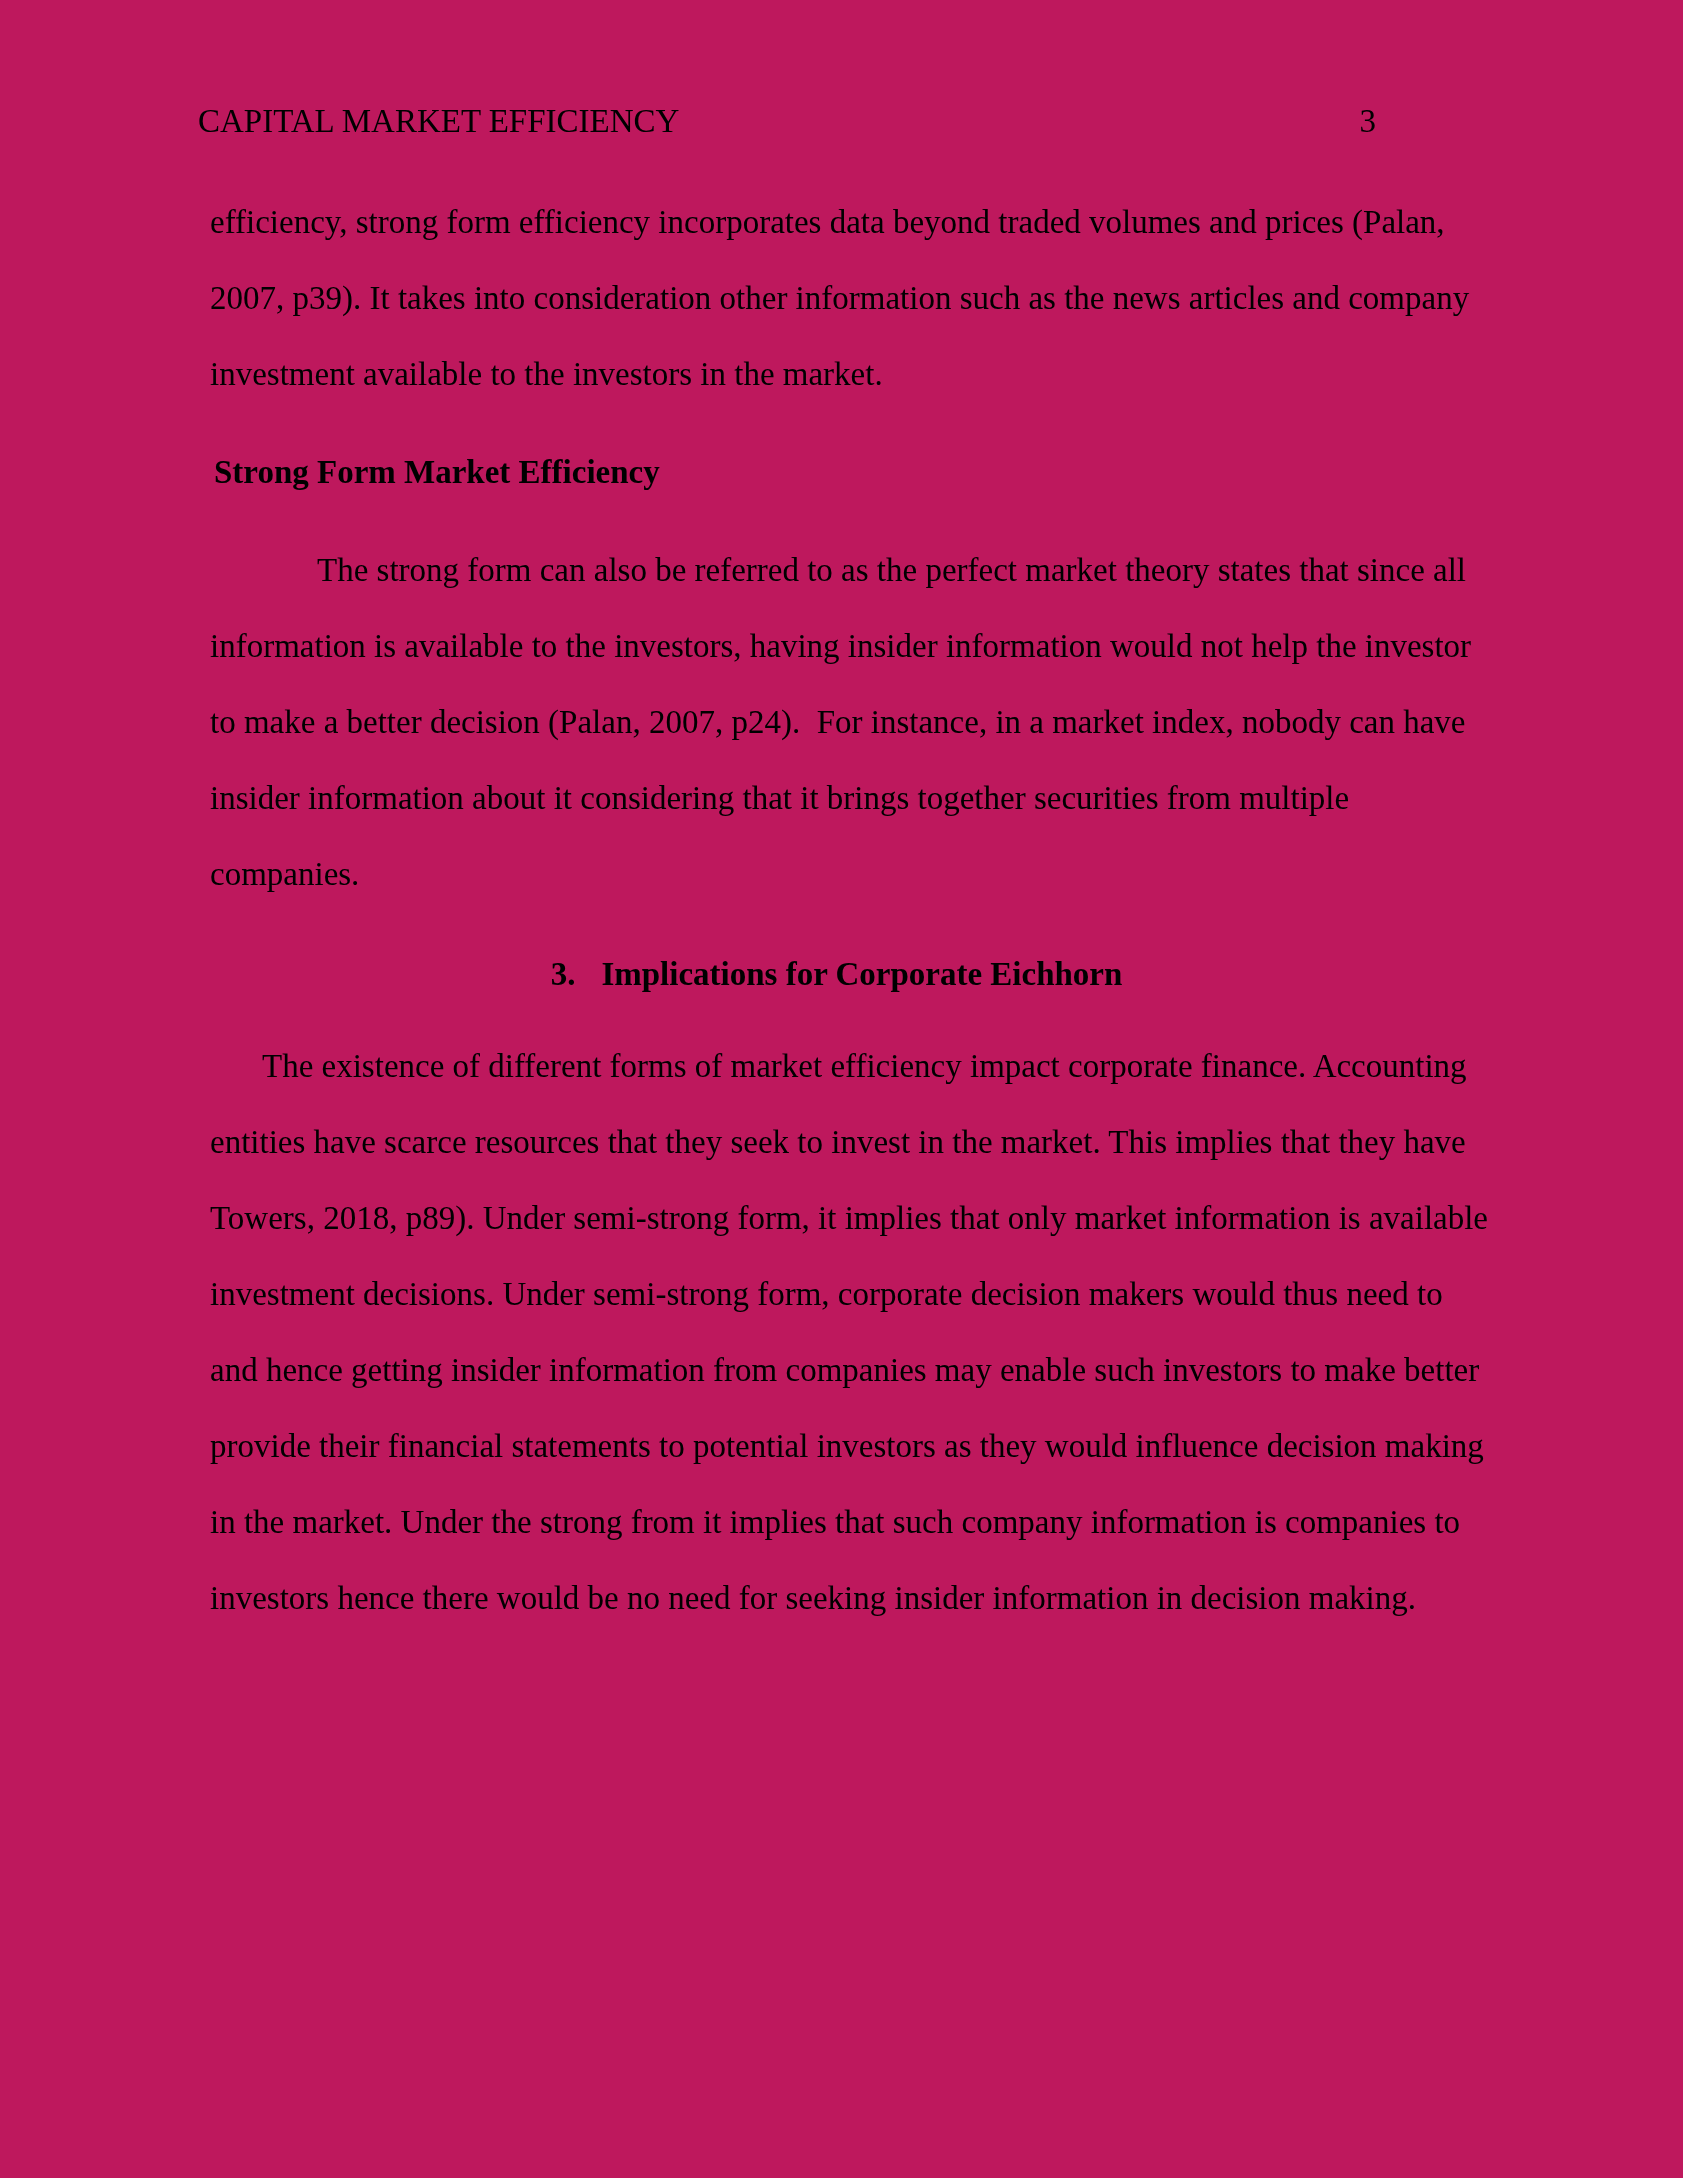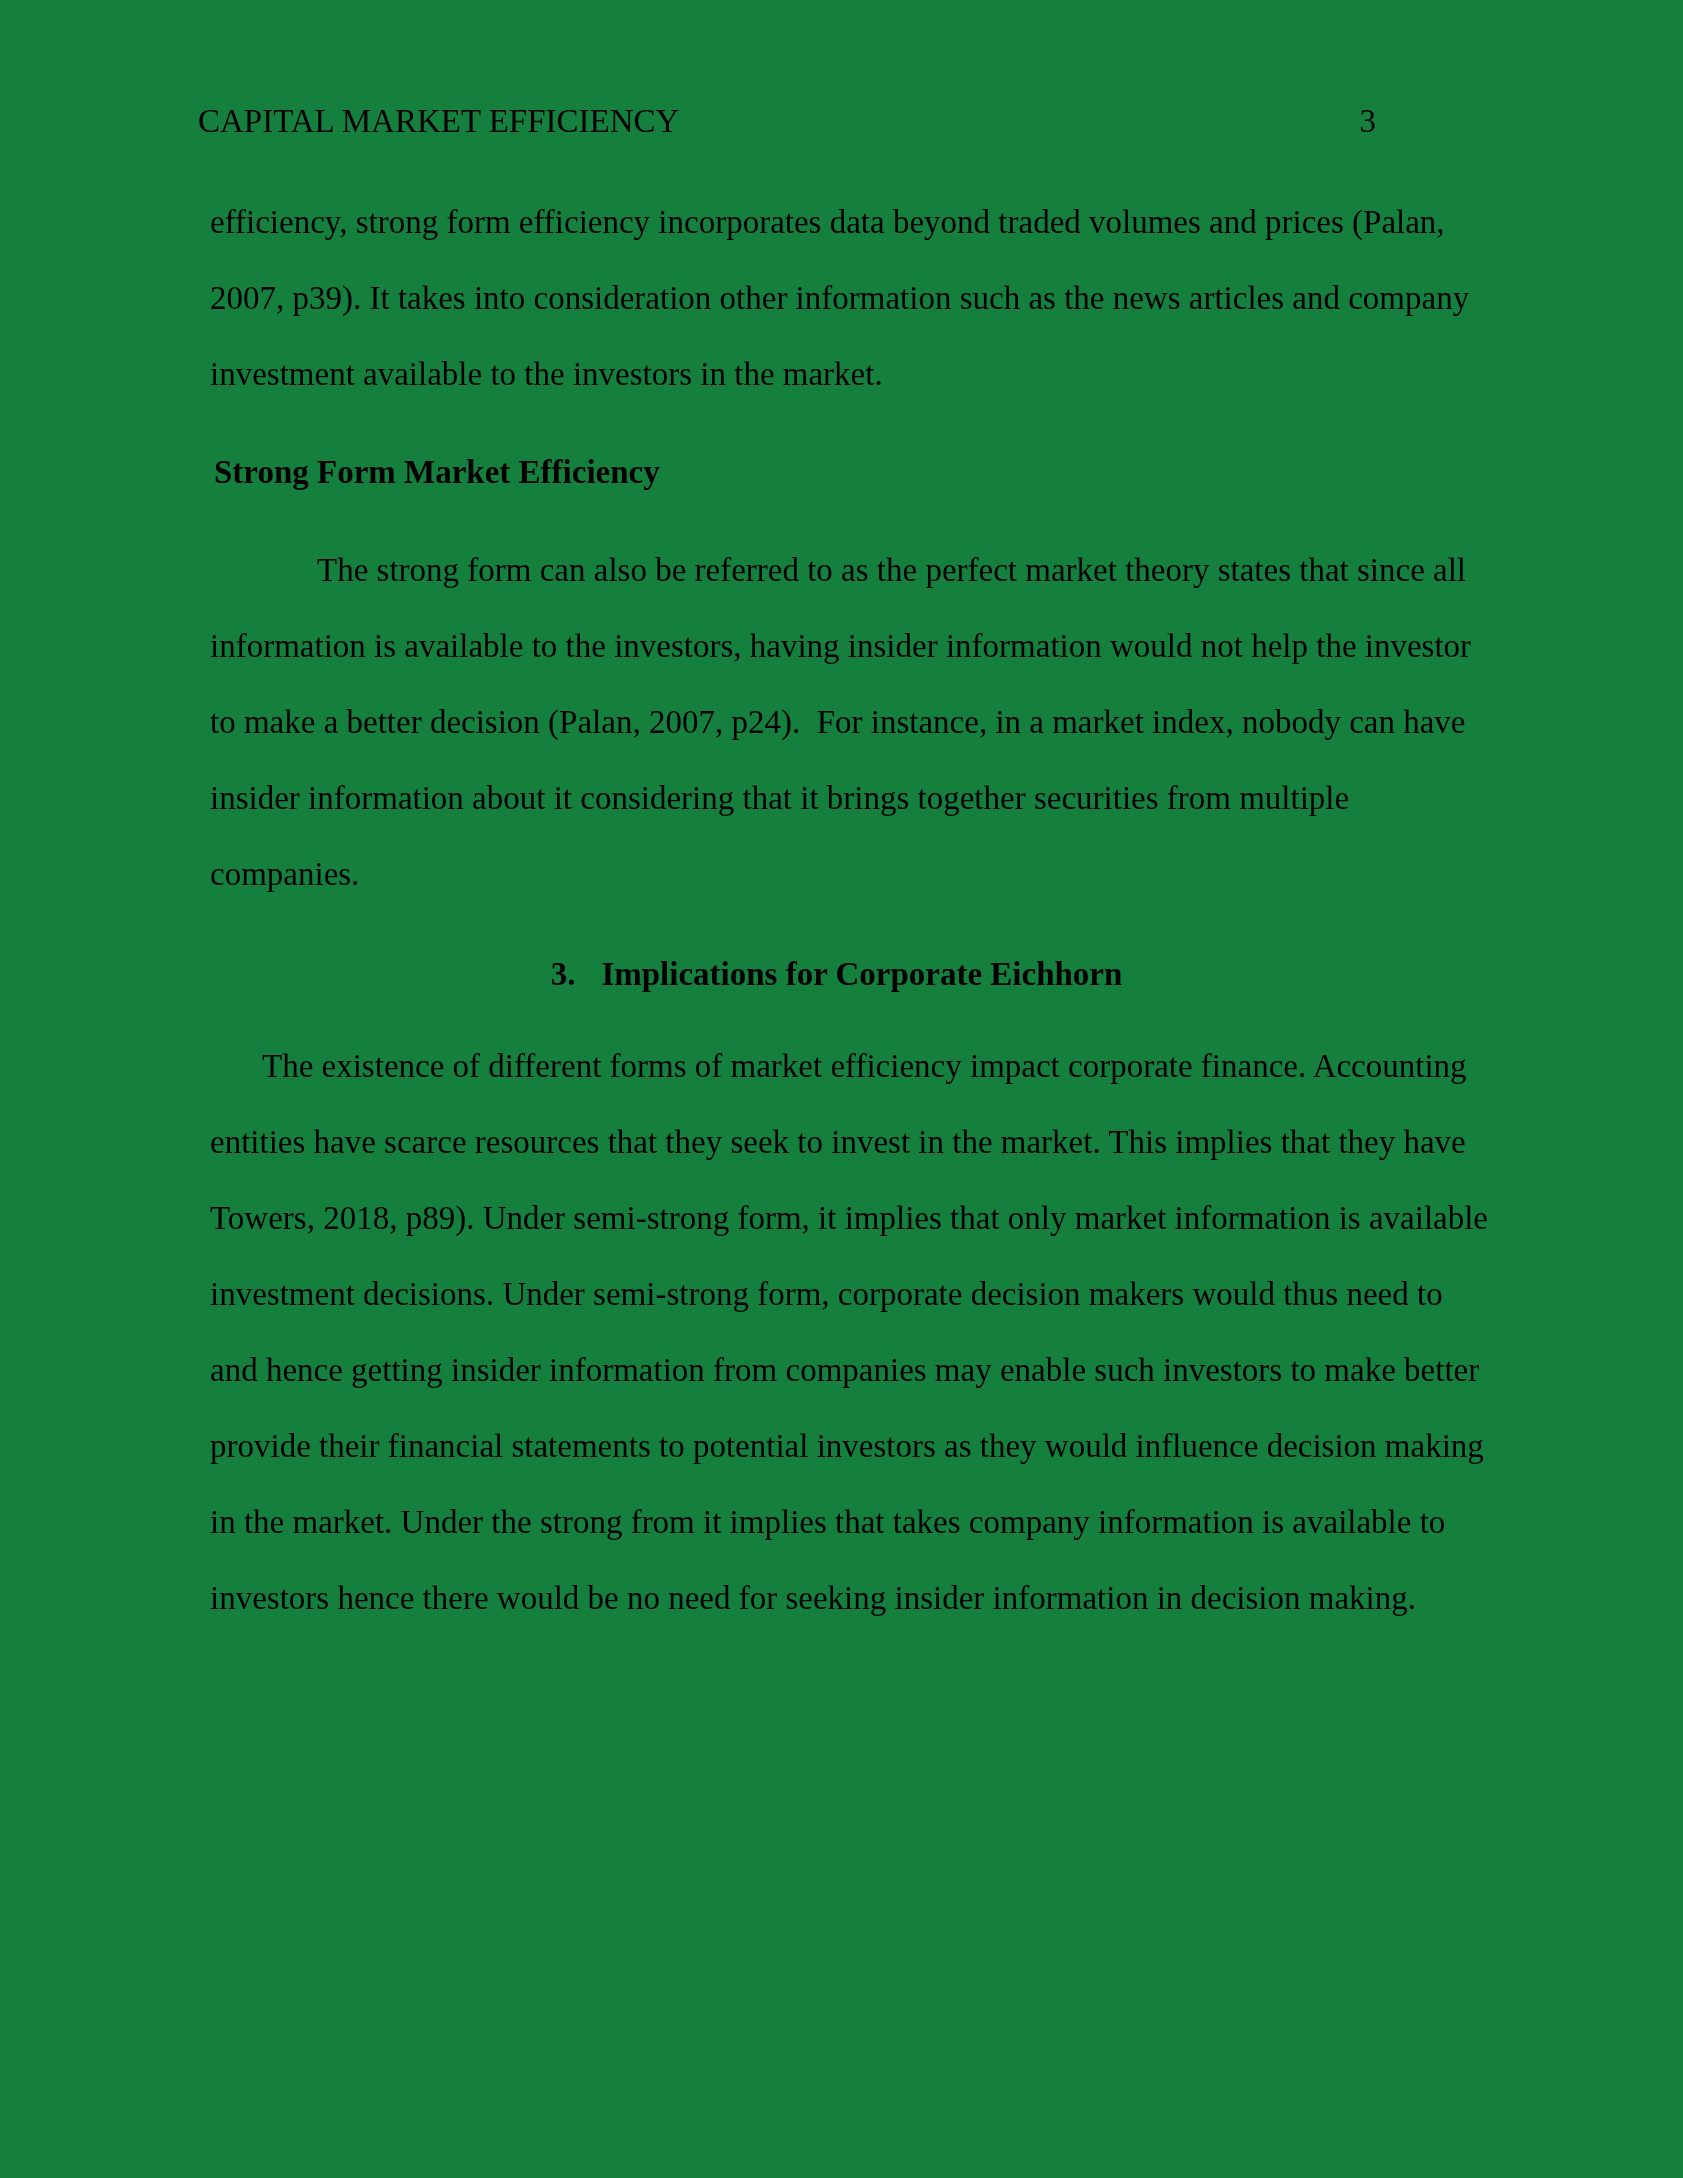--- a/index.html
+++ b/index.html
@@ -1,21 +1,21 @@
 <!DOCTYPE html>
 <html><head>
 <meta charset="utf-8">
 <style>
   html, body { margin: 0; padding: 0; background: #ffffff; }
   .page {
     position: relative;
     width: 1683px;
     height: 2178px;
     box-sizing: border-box;
-    background: #15803d;
+    background: #be185d;
     color: #000000;
     font-family: "Liberation Serif", "DejaVu Serif", serif;
     font-size: 33px;
     padding: 101px 208px 0 198px;
     overflow: hidden;
   }
   .running-head {
     display: flex;
     justify-content: space-between;
     align-items: baseline;
@@ -85,19 +85,19 @@
       <span>Implications for Corporate Eichhorn</span>
     </div>
 
     <div class="para">
       <div class="line indent-sm">The existence of different forms of market efficiency impact corporate finance. Accounting</div>
       <div class="line">entities have scarce resources that they seek to invest in the market. This implies that they have</div>
       <div class="line">Towers, 2018, p89). Under semi-strong form, it implies that only market information is available</div>
       <div class="line">investment decisions. Under semi-strong form, corporate decision makers would thus need to</div>
       <div class="line">and hence getting insider information from companies may enable such investors to make better</div>
       <div class="line">provide their financial statements to potential investors as they would influence decision making</div>
-      <div class="line">in the market. Under the strong from it implies that takes company information is available to</div>
+      <div class="line">in the market. Under the strong from it implies that such company information is companies to</div>
       <div class="line">investors hence there would be no need for seeking insider information in decision making.</div>
     </div>
 
   </main>
 </div>
 
 
 </body></html>

